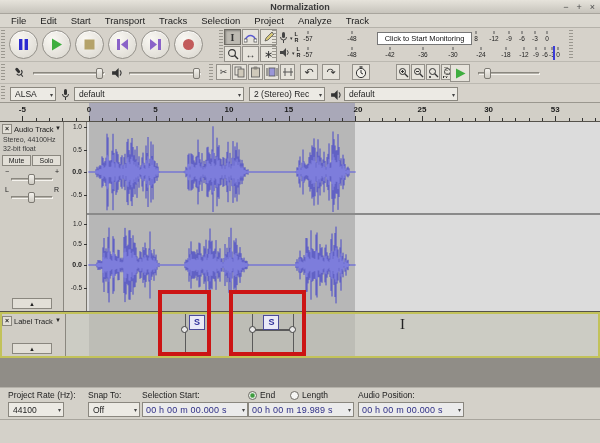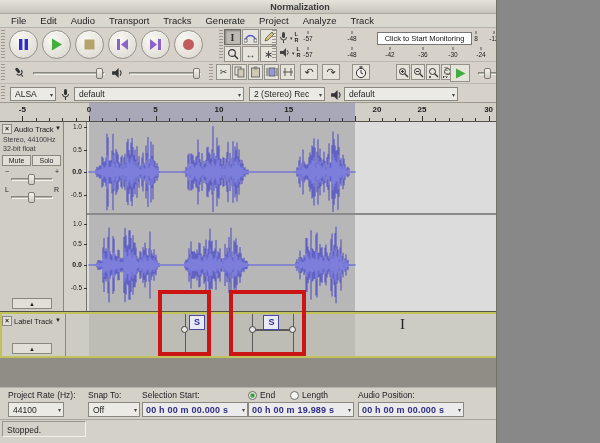--- a/index.html
+++ b/index.html
@@ -1,17 +1,17 @@
 <!DOCTYPE html>
 <html><head>
 <meta charset="utf-8">
 <style>
 *{box-sizing:border-box;margin:0;padding:0}
 body{background:#888;font-family:"Liberation Sans",sans-serif}
-#root{position:relative;width:496px;height:443px;background:#f9a8d4;overflow:hidden;outline:1px solid #74716a}
+#root{position:relative;width:600px;height:443px;background:#f9a8d4;overflow:hidden;outline:1px solid #74716a}
 .abs{position:absolute}
 
 #titlebar{left:0;top:0;width:600px;height:14px;background:linear-gradient(#e6e3db,#c7c4bc);border-bottom:1px solid #a8a59d;text-align:center}
 #title{font-size:9px;font-weight:bold;color:#3a3a3a;line-height:14px}
 #winbtns{position:absolute;right:5px;top:0;height:14px;display:flex;gap:8px;font-size:9px;color:#4a4a4a;line-height:14px}
 #menubar{left:0;top:14px;width:600px;height:14px;background:#dad7cf;border-bottom:1px solid #b5b2aa;display:flex;padding-left:4px}
 .menu-item{font-size:9.5px;color:#222;padding:1px 7px;line-height:12px}
 
 #row1{left:0;top:28px;width:600px;height:34px;background:#d6d2ca;border-bottom:1px solid #bcb9b1}
 #row2{left:0;top:62px;width:600px;height:22px;background:#d6d2ca;border-bottom:1px solid #bcb9b1}
@@ -58,21 +58,21 @@
 .flag{position:absolute;width:16px;height:15px;background:#e9e9f7;border:1px solid #4a4a9a;font-size:9px;font-weight:bold;color:#2d2d9a;text-align:center;line-height:13px;z-index:8}
 .stem{position:absolute;width:1px;background:#5a5a5a;z-index:7}
 .lcirc{position:absolute;width:7px;height:7px;border:1px solid #444;border-radius:50%;background:#e8e8e8;z-index:8}
 .lbar{position:absolute;height:2px;background:#5a5a5a;z-index:7}
 .anno-rect{position:absolute;border:4px solid #cc1414;z-index:40}
 #ibeam{position:absolute;font-family:"Liberation Serif",serif;font-size:15px;color:#222;z-index:41}
 
 #selbar{left:0;top:387px;width:600px;height:32px;background:#d4d1c9;border-top:1px solid #b5b2aa}
 .sel-label{position:absolute;font-size:8.5px;color:#222;white-space:nowrap}
 .timebox{position:absolute;height:15px;background:#ebebeb;border:1px solid #8a877f;display:flex;align-items:center;justify-content:space-between;padding:0 2px 0 3px}
-.timebox .tv{font-size:9px;font-weight:bold;color:#2d2d86;white-space:nowrap;letter-spacing:.2px}
+.timebox .tv{font-size:9px;font-weight:normal;color:#2d2d86;white-space:nowrap;letter-spacing:.2px}
 .timebox .arr{font-size:6px;color:#444}
 .radio{position:absolute;width:9px;height:9px;border:1px solid #6f6c65;border-radius:50%;background:#f6f6f4}
 .radio.sel{background:radial-gradient(circle,#3f9c3f 0 30%,#e8f2e8 60%)}
 #statusbar{left:0;top:419px;width:600px;height:24px;background:#d4d1c9;border-top:1px solid #a8a59d}
 .scell{position:absolute;top:2px;height:16px;border:1px solid #989holder}
 .scell{border:1px solid #97948c;border-right-color:#f2f0ea;border-bottom-color:#f2f0ea;background:#d4d1c9;font-size:8.5px;color:#222;padding:3px 4px;white-space:nowrap;overflow:hidden}
 svg{display:block}
 </style>
 </head>
 <body>
@@ -84,24 +84,24 @@
     <div id="winbtns">
       <span>−</span>
       <span>+</span>
       <span>×</span>
     </div>
   </div>
 
   <div id="menubar" class="abs">
       <span class="menu-item">File</span>
       <span class="menu-item">Edit</span>
-      <span class="menu-item">Audio</span>
+      <span class="menu-item">Start</span>
       <span class="menu-item">Transport</span>
       <span class="menu-item">Tracks</span>
-      <span class="menu-item">Generate</span>
+      <span class="menu-item">Selection</span>
       <span class="menu-item">Project</span>
       <span class="menu-item">Analyze</span>
       <span class="menu-item">Track</span>
     </div>
 
   <div id="row1" class="abs"></div>
   <div class="abs grab" style="left:1px;top:30px;height:30px"></div>
   <div id="transport" class="abs">
     <div class="tbtn">
         <svg width="15" height="15" viewBox="0 0 15 15">
@@ -344,33 +344,33 @@
       <div class="tl-tick" style="left: 115.64px; height: 3px;"></div>
       <div class="tl-tick" style="left: 128.96px; height: 3px;"></div>
       <div class="tl-tick" style="left: 142.28px; height: 3px;"></div>
       <div class="tl-tick" style="left: 155.6px; height: 5px;"></div>
       <span class="tl-num" style="left: 155.6px;">5</span>
       <div class="tl-tick" style="left: 168.92px; height: 3px;"></div>
       <div class="tl-tick" style="left: 182.24px; height: 3px;"></div>
       <div class="tl-tick" style="left: 195.56px; height: 3px;"></div>
       <div class="tl-tick" style="left: 208.88px; height: 3px;"></div>
       <div class="tl-tick" style="left: 222.2px; height: 5px;"></div>
-      <span class="tl-num" style="left: 219px;">10</span>
+      <span class="tl-num" style="left: 229px;">10</span>
       <div class="tl-tick" style="left: 235.52px; height: 3px;"></div>
       <div class="tl-tick" style="left: 248.84px; height: 3px;"></div>
       <div class="tl-tick" style="left: 262.16px; height: 3px;"></div>
       <div class="tl-tick" style="left: 275.48px; height: 3px;"></div>
       <div class="tl-tick" style="left: 288.8px; height: 5px;"></div>
       <span class="tl-num" style="left: 288.8px;">15</span>
       <div class="tl-tick" style="left: 302.12px; height: 3px;"></div>
       <div class="tl-tick" style="left: 315.44px; height: 3px;"></div>
       <div class="tl-tick" style="left: 328.76px; height: 3px;"></div>
       <div class="tl-tick" style="left: 342.08px; height: 3px;"></div>
       <div class="tl-tick" style="left: 355.4px; height: 5px;"></div>
-      <span class="tl-num" style="left: 377px;">20</span>
+      <span class="tl-num" style="left: 358px;">20</span>
       <div class="tl-tick" style="left: 368.72px; height: 3px;"></div>
       <div class="tl-tick" style="left: 382.04px; height: 3px;"></div>
       <div class="tl-tick" style="left: 395.36px; height: 3px;"></div>
       <div class="tl-tick" style="left: 408.68px; height: 3px;"></div>
       <div class="tl-tick" style="left: 422px; height: 5px;"></div>
       <span class="tl-num" style="left: 422px;">25</span>
       <div class="tl-tick" style="left: 435.32px; height: 3px;"></div>
       <div class="tl-tick" style="left: 448.64px; height: 3px;"></div>
       <div class="tl-tick" style="left: 461.96px; height: 3px;"></div>
       <div class="tl-tick" style="left: 475.28px; height: 3px;"></div>
@@ -455,21 +455,20 @@
       <span class="tv">00 h 00 m 19.989 s</span>
       <span class="arr">▾</span>
     </div>
   <div class="sel-label" style="left:358px;top:390px">Audio Position:</div>
   <div class="timebox" style="left:358px;top:402px;width:106px">
       <span class="tv">00 h 00 m 00.000 s</span>
       <span class="arr">▾</span>
     </div>
 
   <div id="statusbar" class="abs"></div>
-  <div class="scell abs" style="left:2px;top:421px;width:84px;height:16px">Stopped.</div>
 
 <div class="meter-tick" style="left: 308px; top: 31px;"></div>
     <span class="meter-num" style="left: 308px; top: 35px;">-57</span>
     <div class="meter-tick" style="left: 352px; top: 31px;"></div>
     <span class="meter-num" style="left: 352px; top: 35px;">-48</span>
     <div class="meter-tick" style="left: 476px; top: 31px;"></div>
     <span class="meter-num" style="left: 476px; top: 35px;">8</span>
     <div class="meter-tick" style="left: 494px; top: 31px;"></div>
     <span class="meter-num" style="left: 494px; top: 35px;">-12</span>
     <div class="meter-tick" style="left: 509px; top: 31px;"></div>

